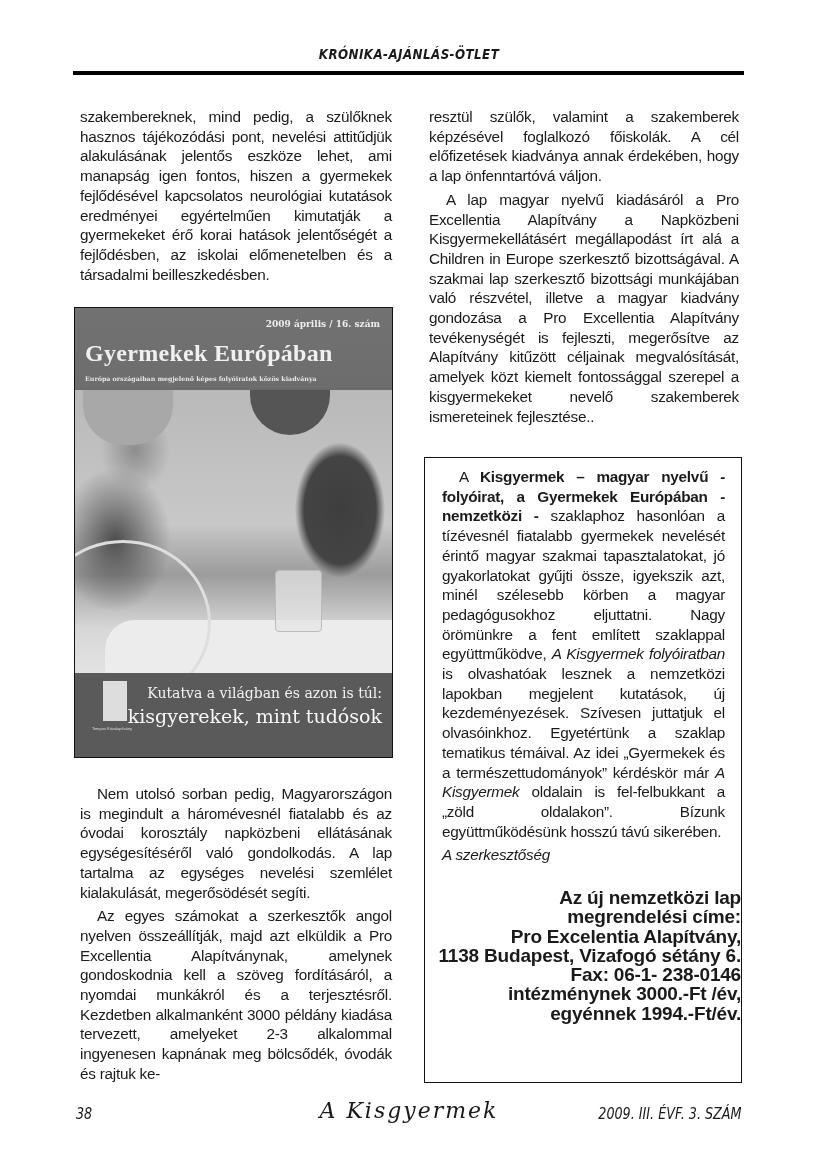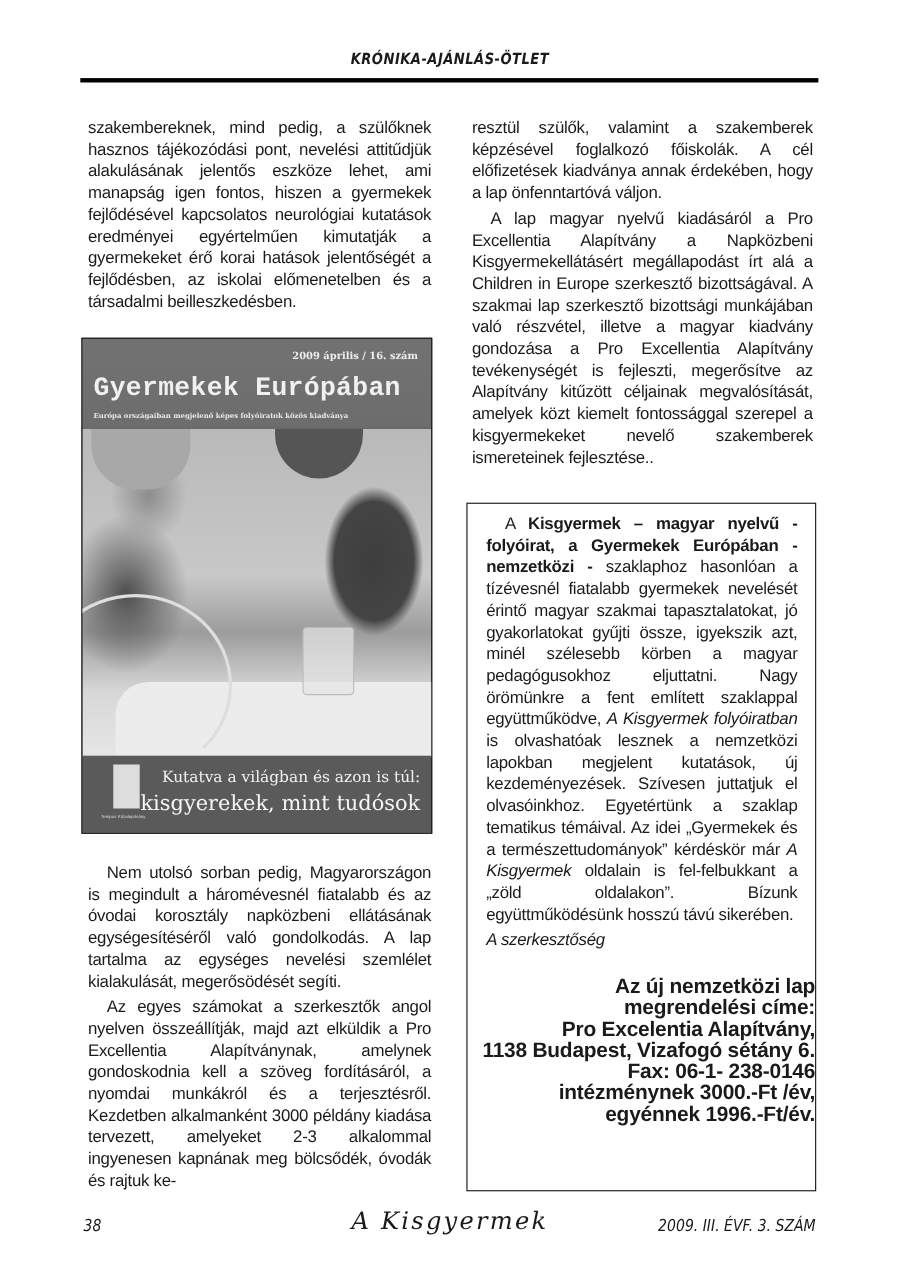--- a/index.html
+++ b/index.html
@@ -8,33 +8,33 @@
   .header-rule { position:absolute; left:73px; width:671px; top:71px; height:4px; background:#000; }
   .col { position:absolute; font-family:"Liberation Sans", sans-serif; font-size:15.3px; line-height:19.7px; text-align:justify; letter-spacing:-0.25px; }
   .col p { margin:4px; }
   .col p.indent { text-indent:17px; }
   .left-top { left:76px; top:103px; width:320px; }
   .left-bottom { left:76px; top:780px; width:320px; }
   .right-top { left:425px; top:103px; width:318px; }
   .cover { position:absolute; left:74px; top:307px; width:319px; height:451px; border:1.5px solid #111; box-sizing:border-box; overflow:hidden; background:#6a6a6a; }
   .cover-top { position:absolute; left:0; top:0; width:100%; height:80px; background:linear-gradient(#727272,#6d6d6d); }
   .cover-date { position:absolute; right:12px; top:11px; color:#eee; font-family:"DejaVu Serif", serif; font-size:9px; font-weight:bold; }
-  .cover-title { position:absolute; left:10px; top:32px; color:#f0f0f0; font-family:Liberation Mono, monospace; font-weight:bold; font-size:24px; letter-spacing:0.3px;text-align:right; }
+  .cover-title { position:absolute; left:10px; top:32px; color:#f0f0f0; font-family:Liberation Serif, serif; font-weight:bold; font-size:24px; letter-spacing:0.3px;text-align:right; }
   .cover-sub { position:absolute; left:10px; top:67px; color:#e8e8e8; font-family:"DejaVu Serif", serif; font-size:6.3px; font-weight:bold; }
   .cover-photo { position:absolute; left:0; top:82px; width:100%; height:298px; background:
       radial-gradient(ellipse 50px 60px at 60px 60px, #8d8d8d 0%, transparent 70%),
       radial-gradient(ellipse 60px 90px at 265px 120px, #3e3e3e 0%, #444 60%, transparent 75%),
       radial-gradient(ellipse 70px 90px at 40px 150px, #4e4e4e 0%, transparent 80%),
       linear-gradient(180deg, #b9b9b9 0%, #c8c8c8 45%, #9c9c9c 62%, #d7d7d7 80%, #e6e6e6 100%); }
   .kid-left-head { position:absolute; left:8px; top:0; width:90px; height:55px; background:#a8a8a8; border-radius:0 0 40px 40px; }
   .kid-right-head { position:absolute; left:175px; top:0; width:80px; height:45px; background:#555; border-radius:0 0 40px 40px; }
   .tray { position:absolute; left:30px; top:230px; width:300px; height:68px; background:#ececec; border-radius:30px 0 0 0; }
   .tube { position:absolute; left:-40px; top:150px; width:170px; height:160px; border:3px solid #dedede; border-radius:50%; border-bottom-color:transparent; border-left-color:transparent; }
   .jug { position:absolute; left:200px; top:180px; width:45px; height:60px; background:rgba(230,230,230,0.7); border:1px solid #bbb; border-radius:4px; }
-  .cover-bottom { position:absolute; left:0; bottom:0; width:100%; height:70px; background:#5a5a5a; }
+  .cover-bottom { position:absolute; left:0; bottom:0; width:100%; height:84px; background:#5a5a5a; }
   .cover-logo { position:absolute; left:8px; top:8px; width:50px; height:55px; }
   .cover-logo .paper { position:absolute; left:20px; top:0; width:24px; height:40px; background:#ddd; }
   .cover-logo .cap { position:absolute; left:0; top:45px; width:58px; color:#ddd; font-size:4px; text-align:center; line-height:5px; }
   .cover-tag1 { position:absolute; right:10px; top:12px; color:#f2f2f2; font-family:"DejaVu Serif", serif; font-size:14px; }
   .cover-tag2 { position:absolute; right:10px; top:32px; color:#f7f7f7; font-family:"DejaVu Serif", serif; font-size:19px; }
   .infobox { position:absolute; left:424px; top:457px; width:318px; height:626px; border:1.5px solid #111; box-sizing:border-box; }
   .infobox .col { position:absolute; left:13px; top:5px; width:291px; }
   .signature { text-align:left; font-style:italic; }
   .address { position:absolute; left:0; width:100%; top:430px; text-align:right; font-weight:bold; font-size:19px; line-height:19.3px; letter-spacing:-0.2px; }
   .footer-page { position:absolute; left:76px; top:1105px; font-family:"DejaVu Sans", sans-serif; font-style:italic; font-size:15px; transform:scaleX(0.85); transform-origin:left; }
@@ -93,21 +93,21 @@
     <p class="indent"><span>A </span><b>Kisgyermek – magyar nyelvű - folyóirat, a Gyermekek Európában - nemzetközi -</b><span> szaklaphoz hasonlóan a tízévesnél fiatalabb gyermekek nevelését érintő magyar szakmai tapasztalatokat, jó gyakorlatokat gyűjti össze, igyekszik azt, minél szélesebb körben a magyar pedagógusokhoz eljuttatni.  Nagy örömünkre a fent említett szaklappal együttműködve, </span><i>A Kisgyermek folyóiratban</i><span> is olvashatóak lesznek a nemzetközi lapokban megjelent kutatások, új kezdeményezések. Szívesen juttatjuk el olvasóinkhoz. Egyetértünk a szaklap tematikus témáival. Az idei „Gyermekek és a természettudományok” kérdéskör már </span><i>A Kisgyermek</i><span> oldalain is fel-felbukkant a „zöld oldalakon”. Bízunk együttműködésünk hosszú távú sikerében.</span></p>
     <p class="signature">A szerkesztőség</p>
   </div>
   <div class="address">
     <div>Az új nemzetközi lap</div>
     <div>megrendelési címe:</div>
     <div>Pro Excelentia Alapítvány,</div>
     <div>1138 Budapest, Vizafogó sétány 6.</div>
     <div>Fax: 06-1- 238-0146</div>
     <div>intézménynek 3000.-Ft /év,</div>
-    <div>egyénnek 1996.-Ft/év.</div>
+    <div>egyénnek 1994.-Ft/év.</div>
   </div>
 </div>
 
 <div>
   <div class="footer-page">38</div>
   <div class="footer-brand">A Kisgyermek</div>
   <div class="footer-issue">2009. III. ÉVF. 3. SZÁM</div>
 </div>
 
 </body></html>

